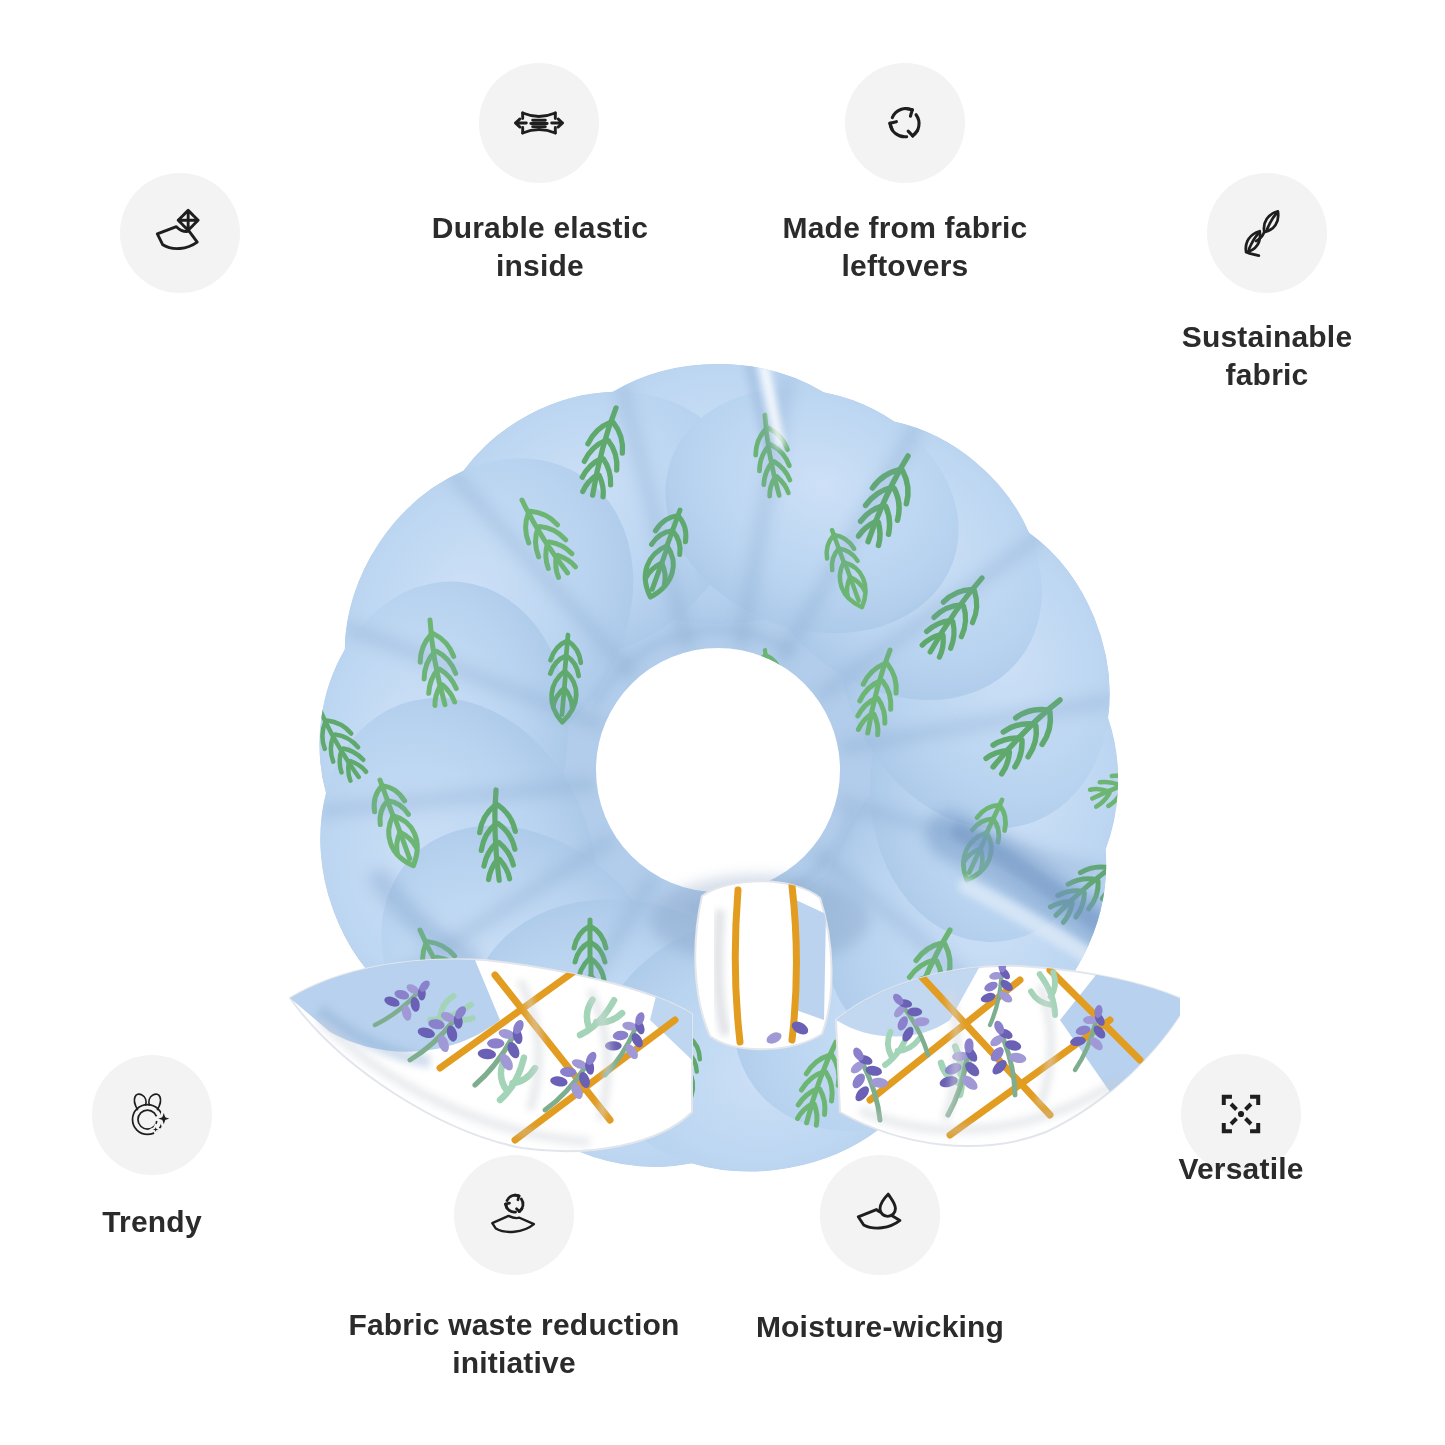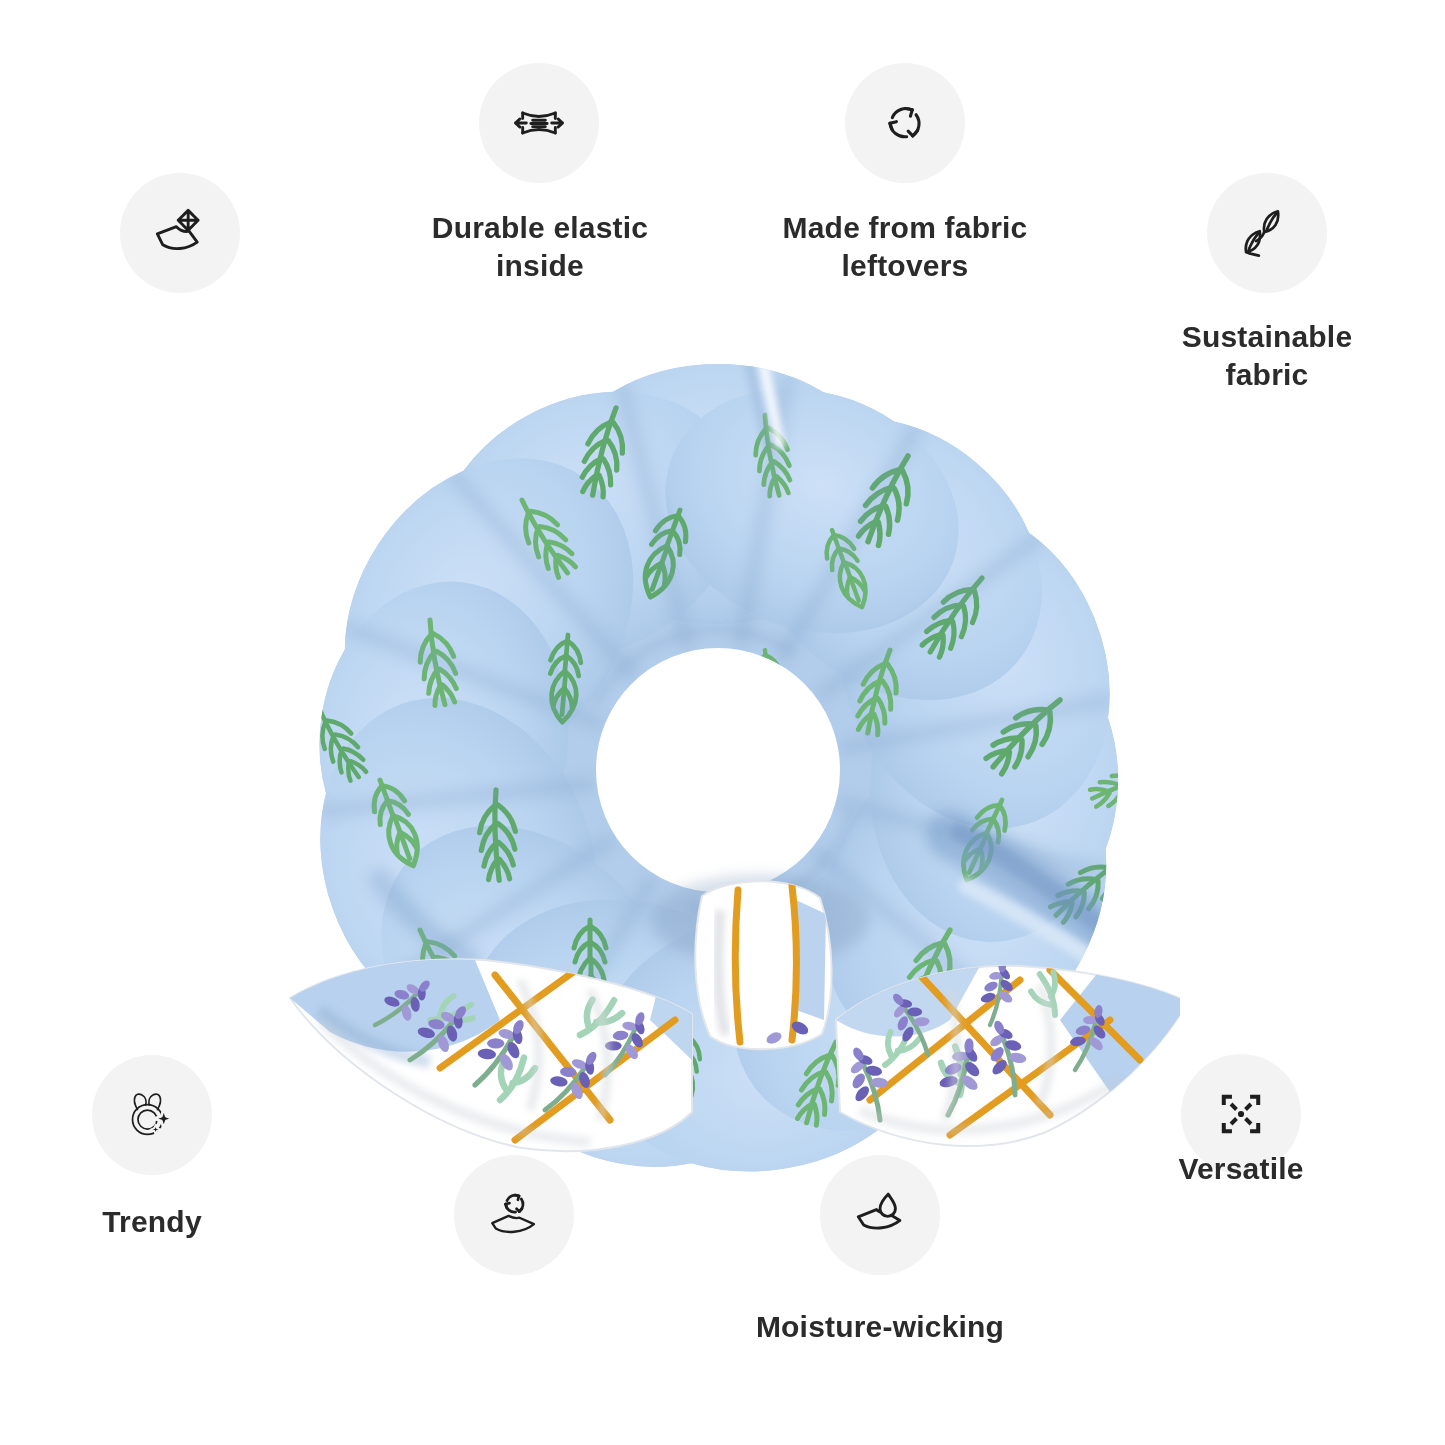--- a/index.html
+++ b/index.html
@@ -341,20 +341,22 @@
   <div class="badge" style="left:454px; top:1155px;">
     <svg class="icon" width="58" height="58" viewBox="0 0 64 64" fill="none" stroke="#1e1e1e" stroke-width="2.6" stroke-linecap="round" stroke-linejoin="round">
       <path d="M8 41 L26 33 C30 35 34 36 38 35 L54 42 C42 52 22 53 12 47 Z"></path>
       <g transform="translate(13.5 0.5) scale(0.6)" stroke-width="5">
         <use href="#recycle-arc"></use>
         <use href="#recycle-arc" transform="rotate(120 32 32)"></use>
         <use href="#recycle-arc" transform="rotate(240 32 32)"></use>
       </g>
     </svg>
   </div>
+  <div class="feature-label" style="left:304px; top:1306px; width:420px;">Fabric waste reduction
+initiative</div>
 
   <div class="badge" style="left:820px; top:1155px;">
     <svg class="icon" width="58" height="58" viewBox="0 0 64 64" fill="none" stroke="#1e1e1e" stroke-width="3.2" stroke-linecap="round" stroke-linejoin="round">
       <path d="M8 34 L28 26 C31 29 35 30 39 29 L54 38 C43 47 25 49 14 43 Z"></path>
       <path d="M41 9 C45 15 49 19 49 25 A8.5 8.5 0 0 1 32 25 C32 19 36 14 41 9 Z" fill="#f3f3f4"></path>
     </svg>
   </div>
   <div class="feature-label" style="left:690px; top:1308px; width:380px;text-align:center;">Moisture-wicking</div>
 
   <div class="badge" style="left:1181px; top:1054px;">

